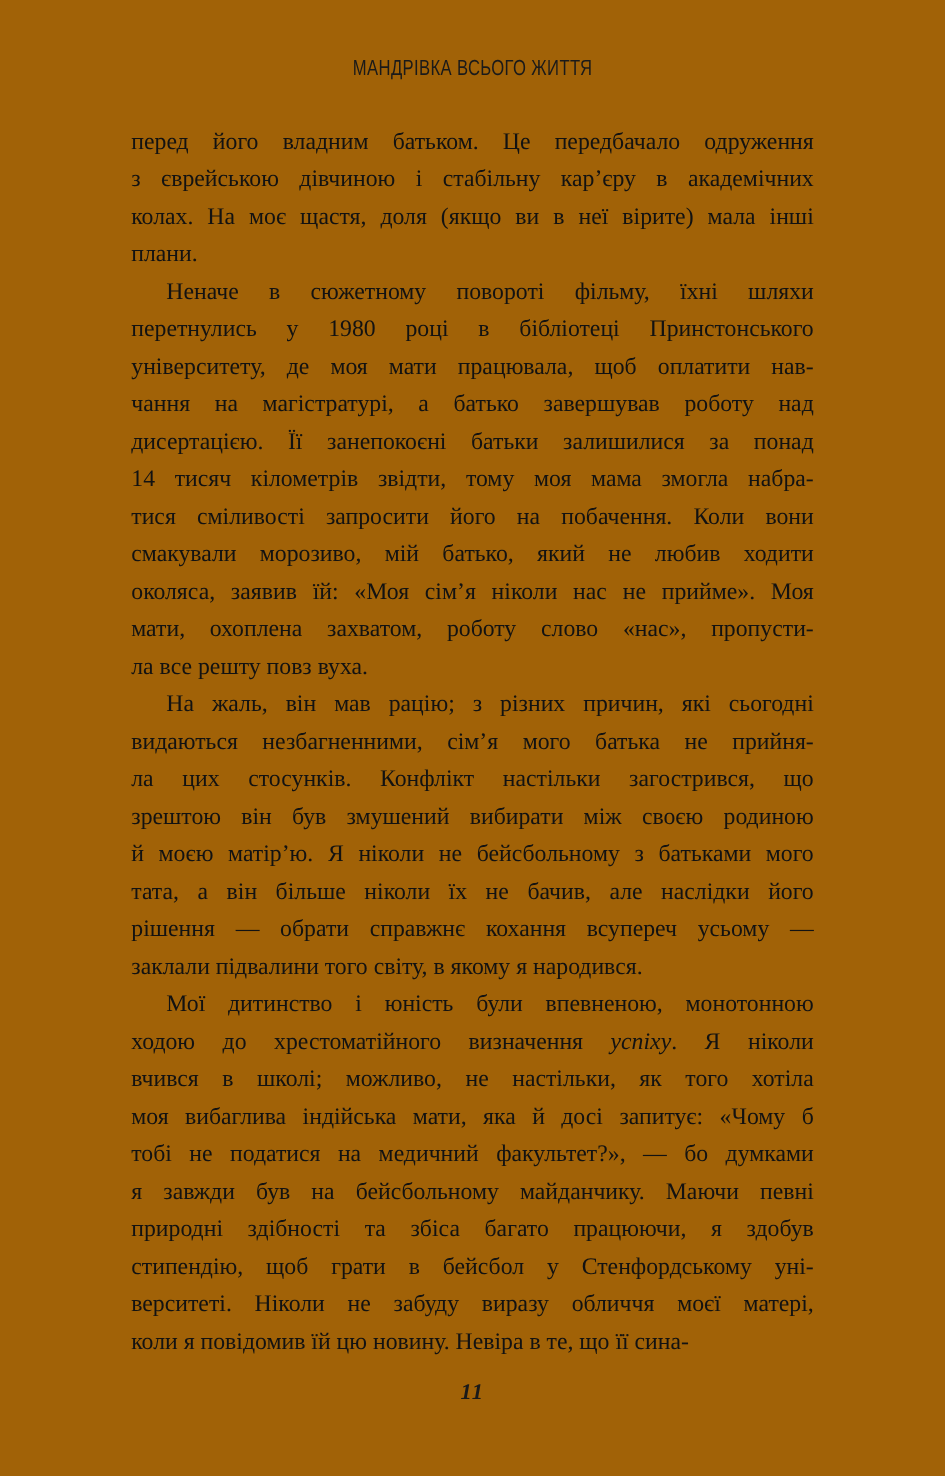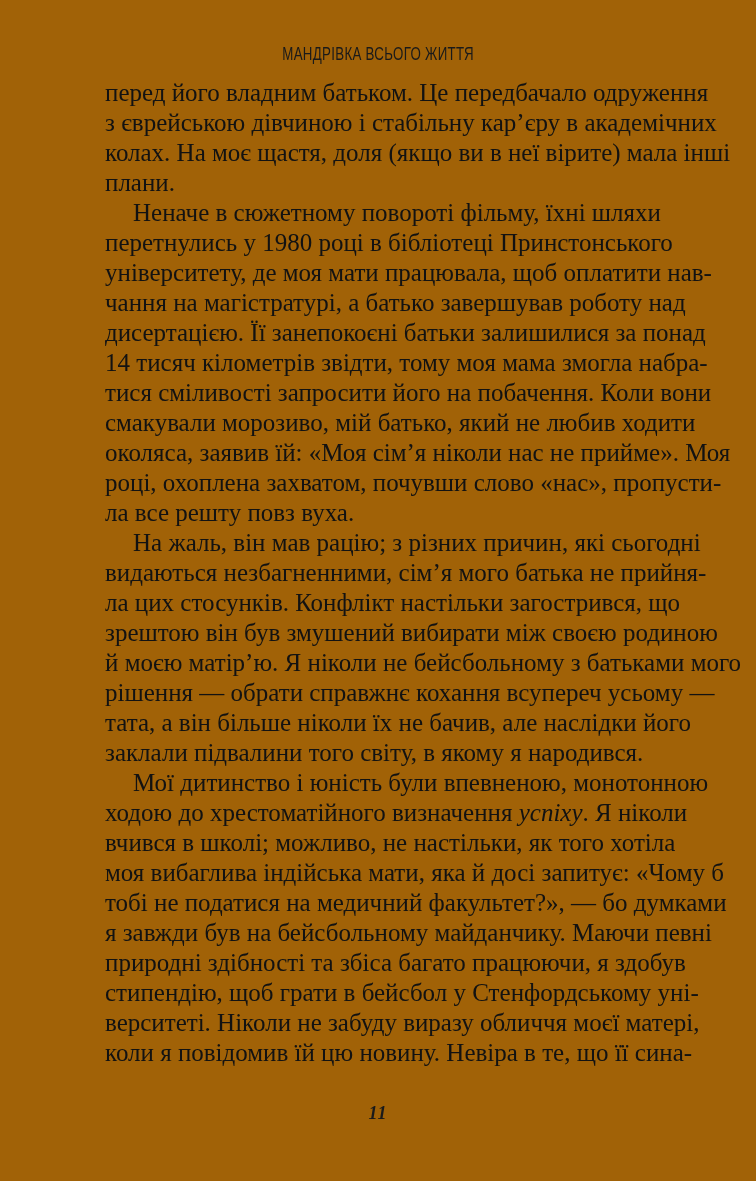--- a/index.html
+++ b/index.html
@@ -32,24 +32,24 @@
     font-weight: 500;
     letter-spacing: 0.4px;
     color: #1a1a1a;
     transform: scaleX(0.76);
     transform-origin: 50% 50%;
     white-space: nowrap;
   }
   
   .page-body {
     position: absolute;
-    top: 78px;
+    top: 99px;
     left: 105px;
     width: 546px;
-    font-size: 25px;
+    font-size: 19px;
     color: #121212;
   }
   .line {
     height: 30px;
     line-height: 30px;
     white-space: nowrap;
     text-align: justify;
     text-align-last: justify;
   }
   .line.last {
@@ -93,29 +93,29 @@
       <div class="line last"><span>плани.</span></div>
       <div class="line indent"><span>Неначе в сюжетному повороті фільму, їхні шляхи</span></div>
       <div class="line"><span>перетнулись у 1980 році в бібліотеці Принстонського</span></div>
       <div class="line"><span>університету, де моя мати працювала, щоб оплатити нав-</span></div>
       <div class="line"><span>чання на магістратурі, а батько завершував роботу над</span></div>
       <div class="line"><span>дисертацією. Її занепокоєні батьки залишилися за понад</span></div>
       <div class="line"><span>14 тисяч кілометрів звідти, тому моя мама змогла набра-</span></div>
       <div class="line"><span>тися сміливості запросити його на побачення. Коли вони</span></div>
       <div class="line"><span>смакували морозиво, мій батько, який не любив ходити</span></div>
       <div class="line"><span>околяса, заявив їй: «Моя сім’я ніколи нас не прийме». Моя</span></div>
-      <div class="line"><span>році, охоплена захватом, почувши слово «нас», пропусти-</span></div>
+      <div class="line"><span>мати, охоплена захватом, роботу слово «нас», пропусти-</span></div>
       <div class="line last"><span>ла все решту повз вуха.</span></div>
       <div class="line indent"><span>На жаль, він мав рацію; з різних причин, які сьогодні</span></div>
       <div class="line"><span>видаються незбагненними, сім’я мого батька не прийня-</span></div>
       <div class="line"><span>ла цих стосунків. Конфлікт настільки загострився, що</span></div>
       <div class="line"><span>зрештою він був змушений вибирати між своєю родиною</span></div>
       <div class="line"><span>й моєю матір’ю. Я ніколи не бейсбольному з батьками мого</span></div>
+      <div class="line"><span>тата, а він більше ніколи їх не бачив, але наслідки його</span></div>
       <div class="line"><span>рішення — обрати справжнє кохання всупереч усьому —</span></div>
-      <div class="line"><span>тата, а він більше ніколи їх не бачив, але наслідки його</span></div>
       <div class="line last"><span>заклали підвалини того світу, в якому я народився.</span></div>
       <div class="line indent"><span>Мої дитинство і юність були впевненою, монотонною</span></div>
       <div class="line"><span>ходою до хрестоматійного визначення </span><i>успіху</i><span>. Я ніколи</span></div>
       <div class="line"><span>вчився в школі; можливо, не настільки, як того хотіла</span></div>
       <div class="line"><span>моя вибаглива індійська мати, яка й досі запитує: «Чому б</span></div>
       <div class="line"><span>тобі не податися на медичний факультет?», — бо думками</span></div>
       <div class="line"><span>я завжди був на бейсбольному майданчику. Маючи певні</span></div>
       <div class="line"><span>природні здібності та збіса багато працюючи, я здобув</span></div>
       <div class="line"><span>стипендію, щоб грати в бейсбол у Стенфордському уні-</span></div>
       <div class="line"><span>верситеті. Ніколи не забуду виразу обличчя моєї матері,</span></div>

